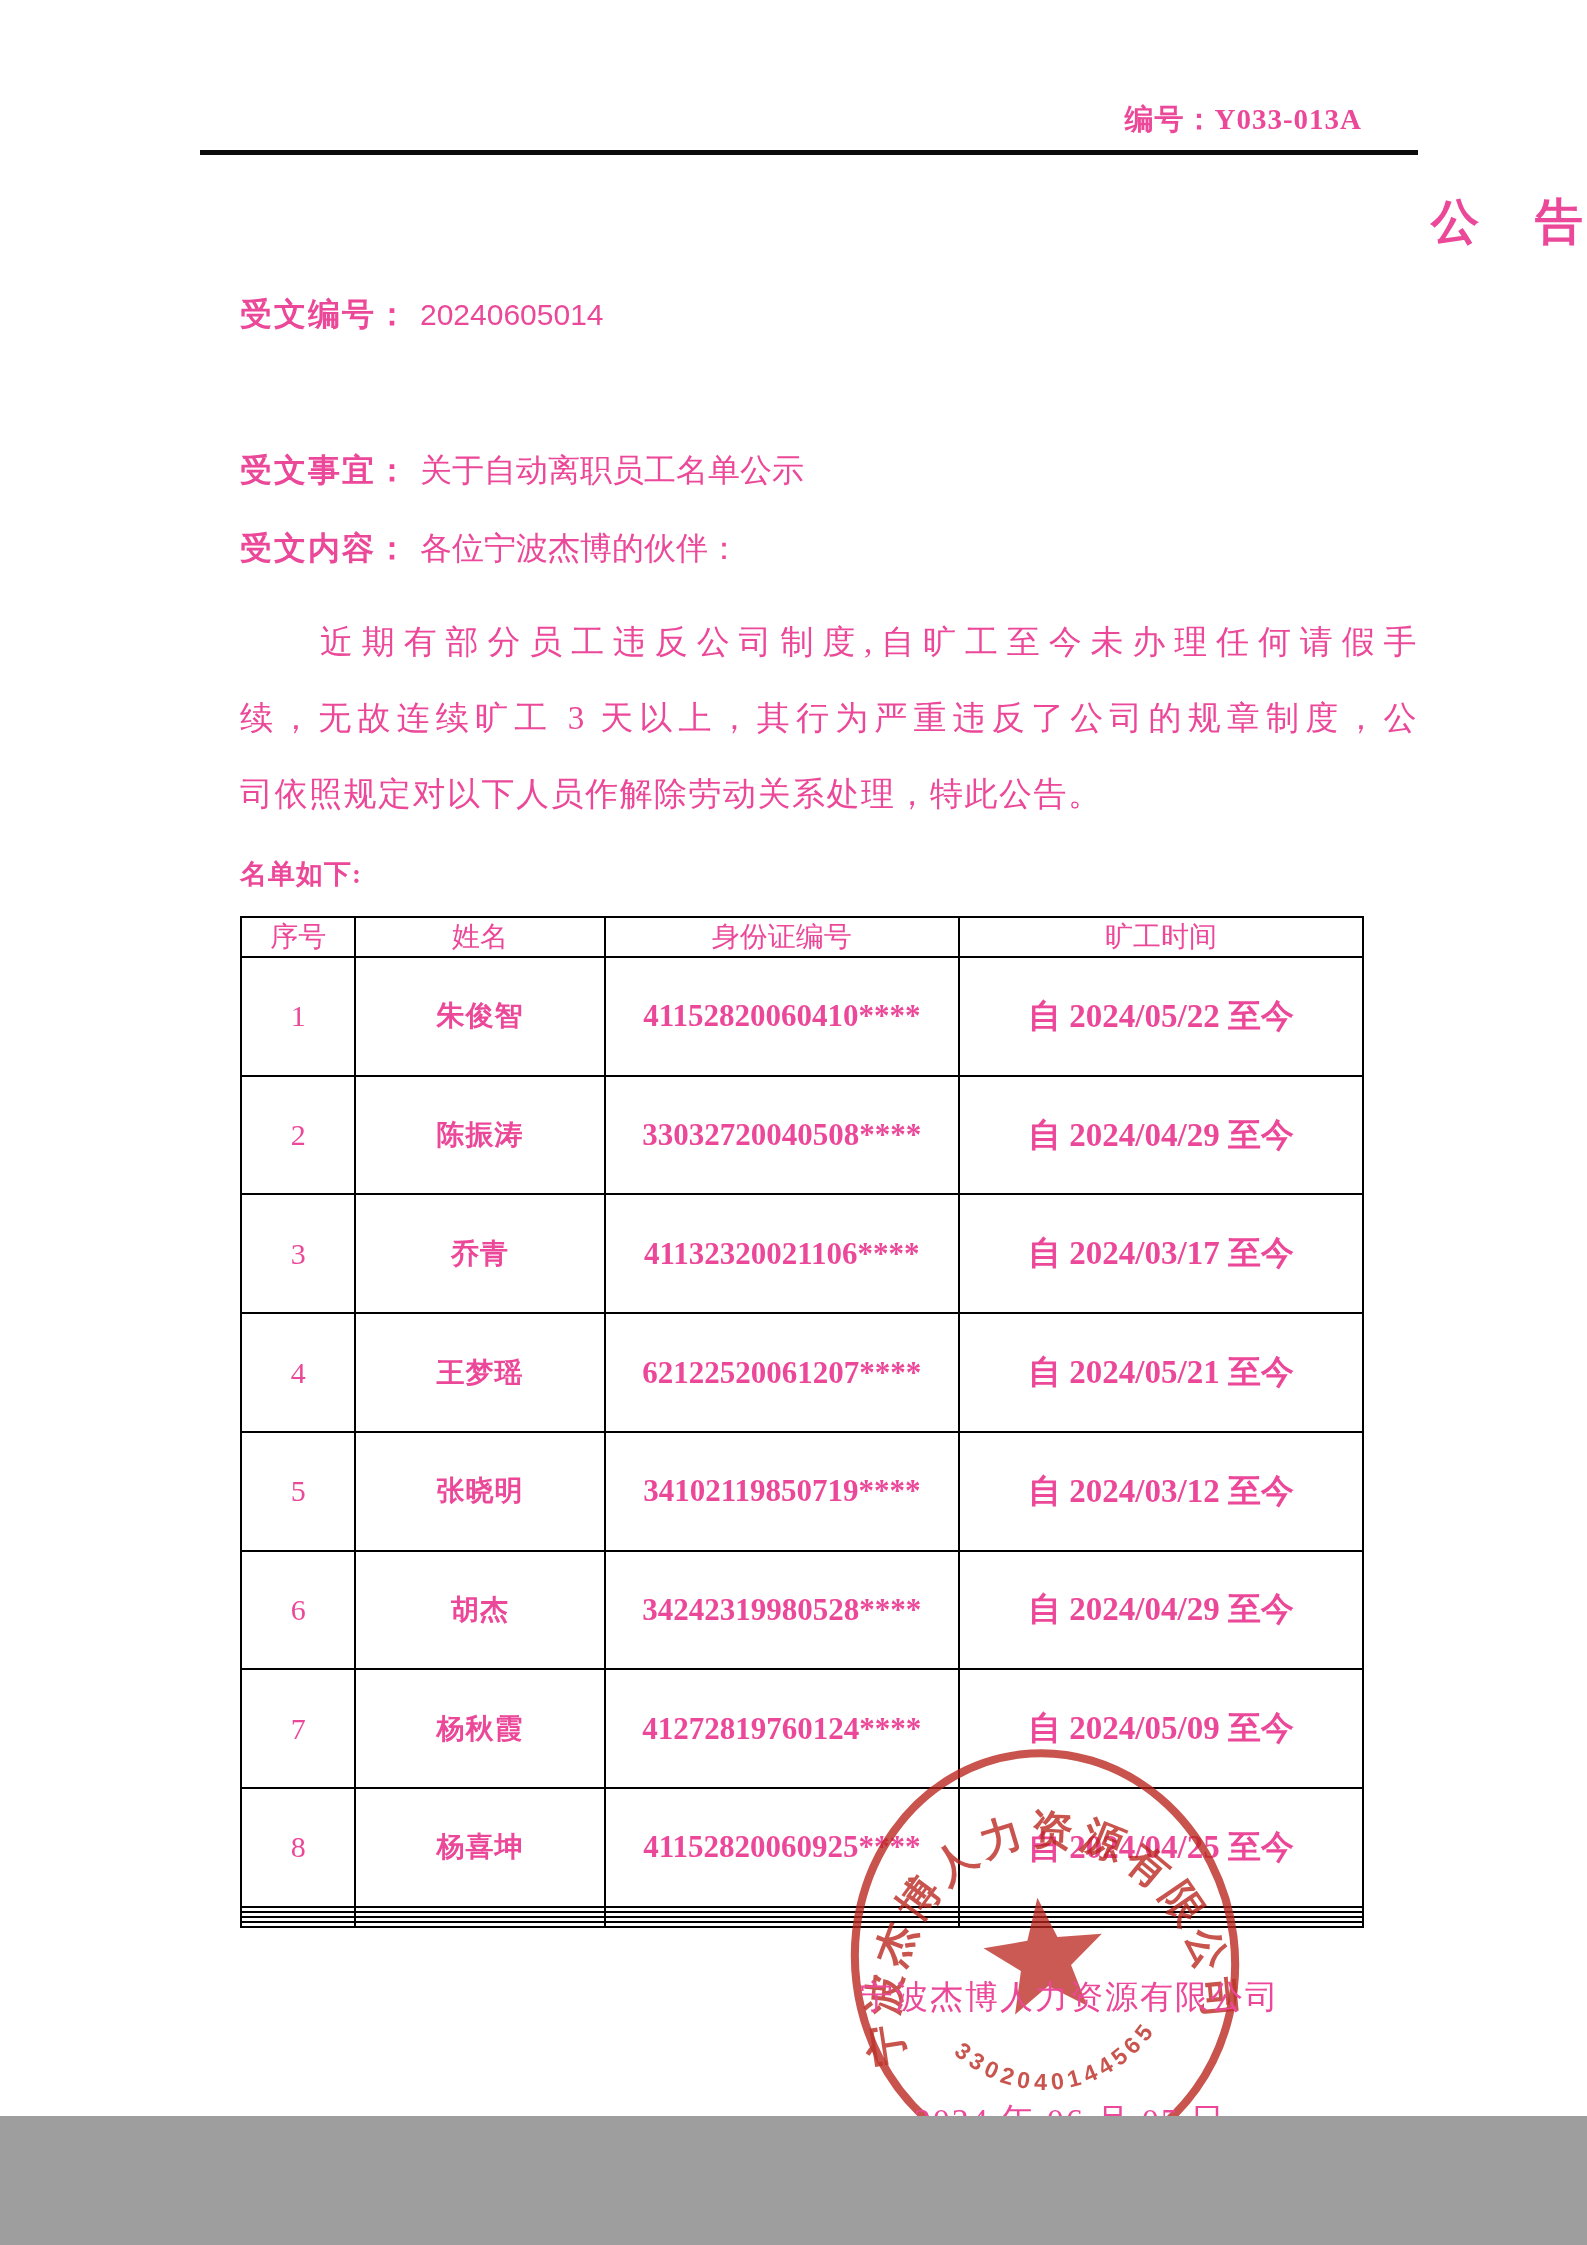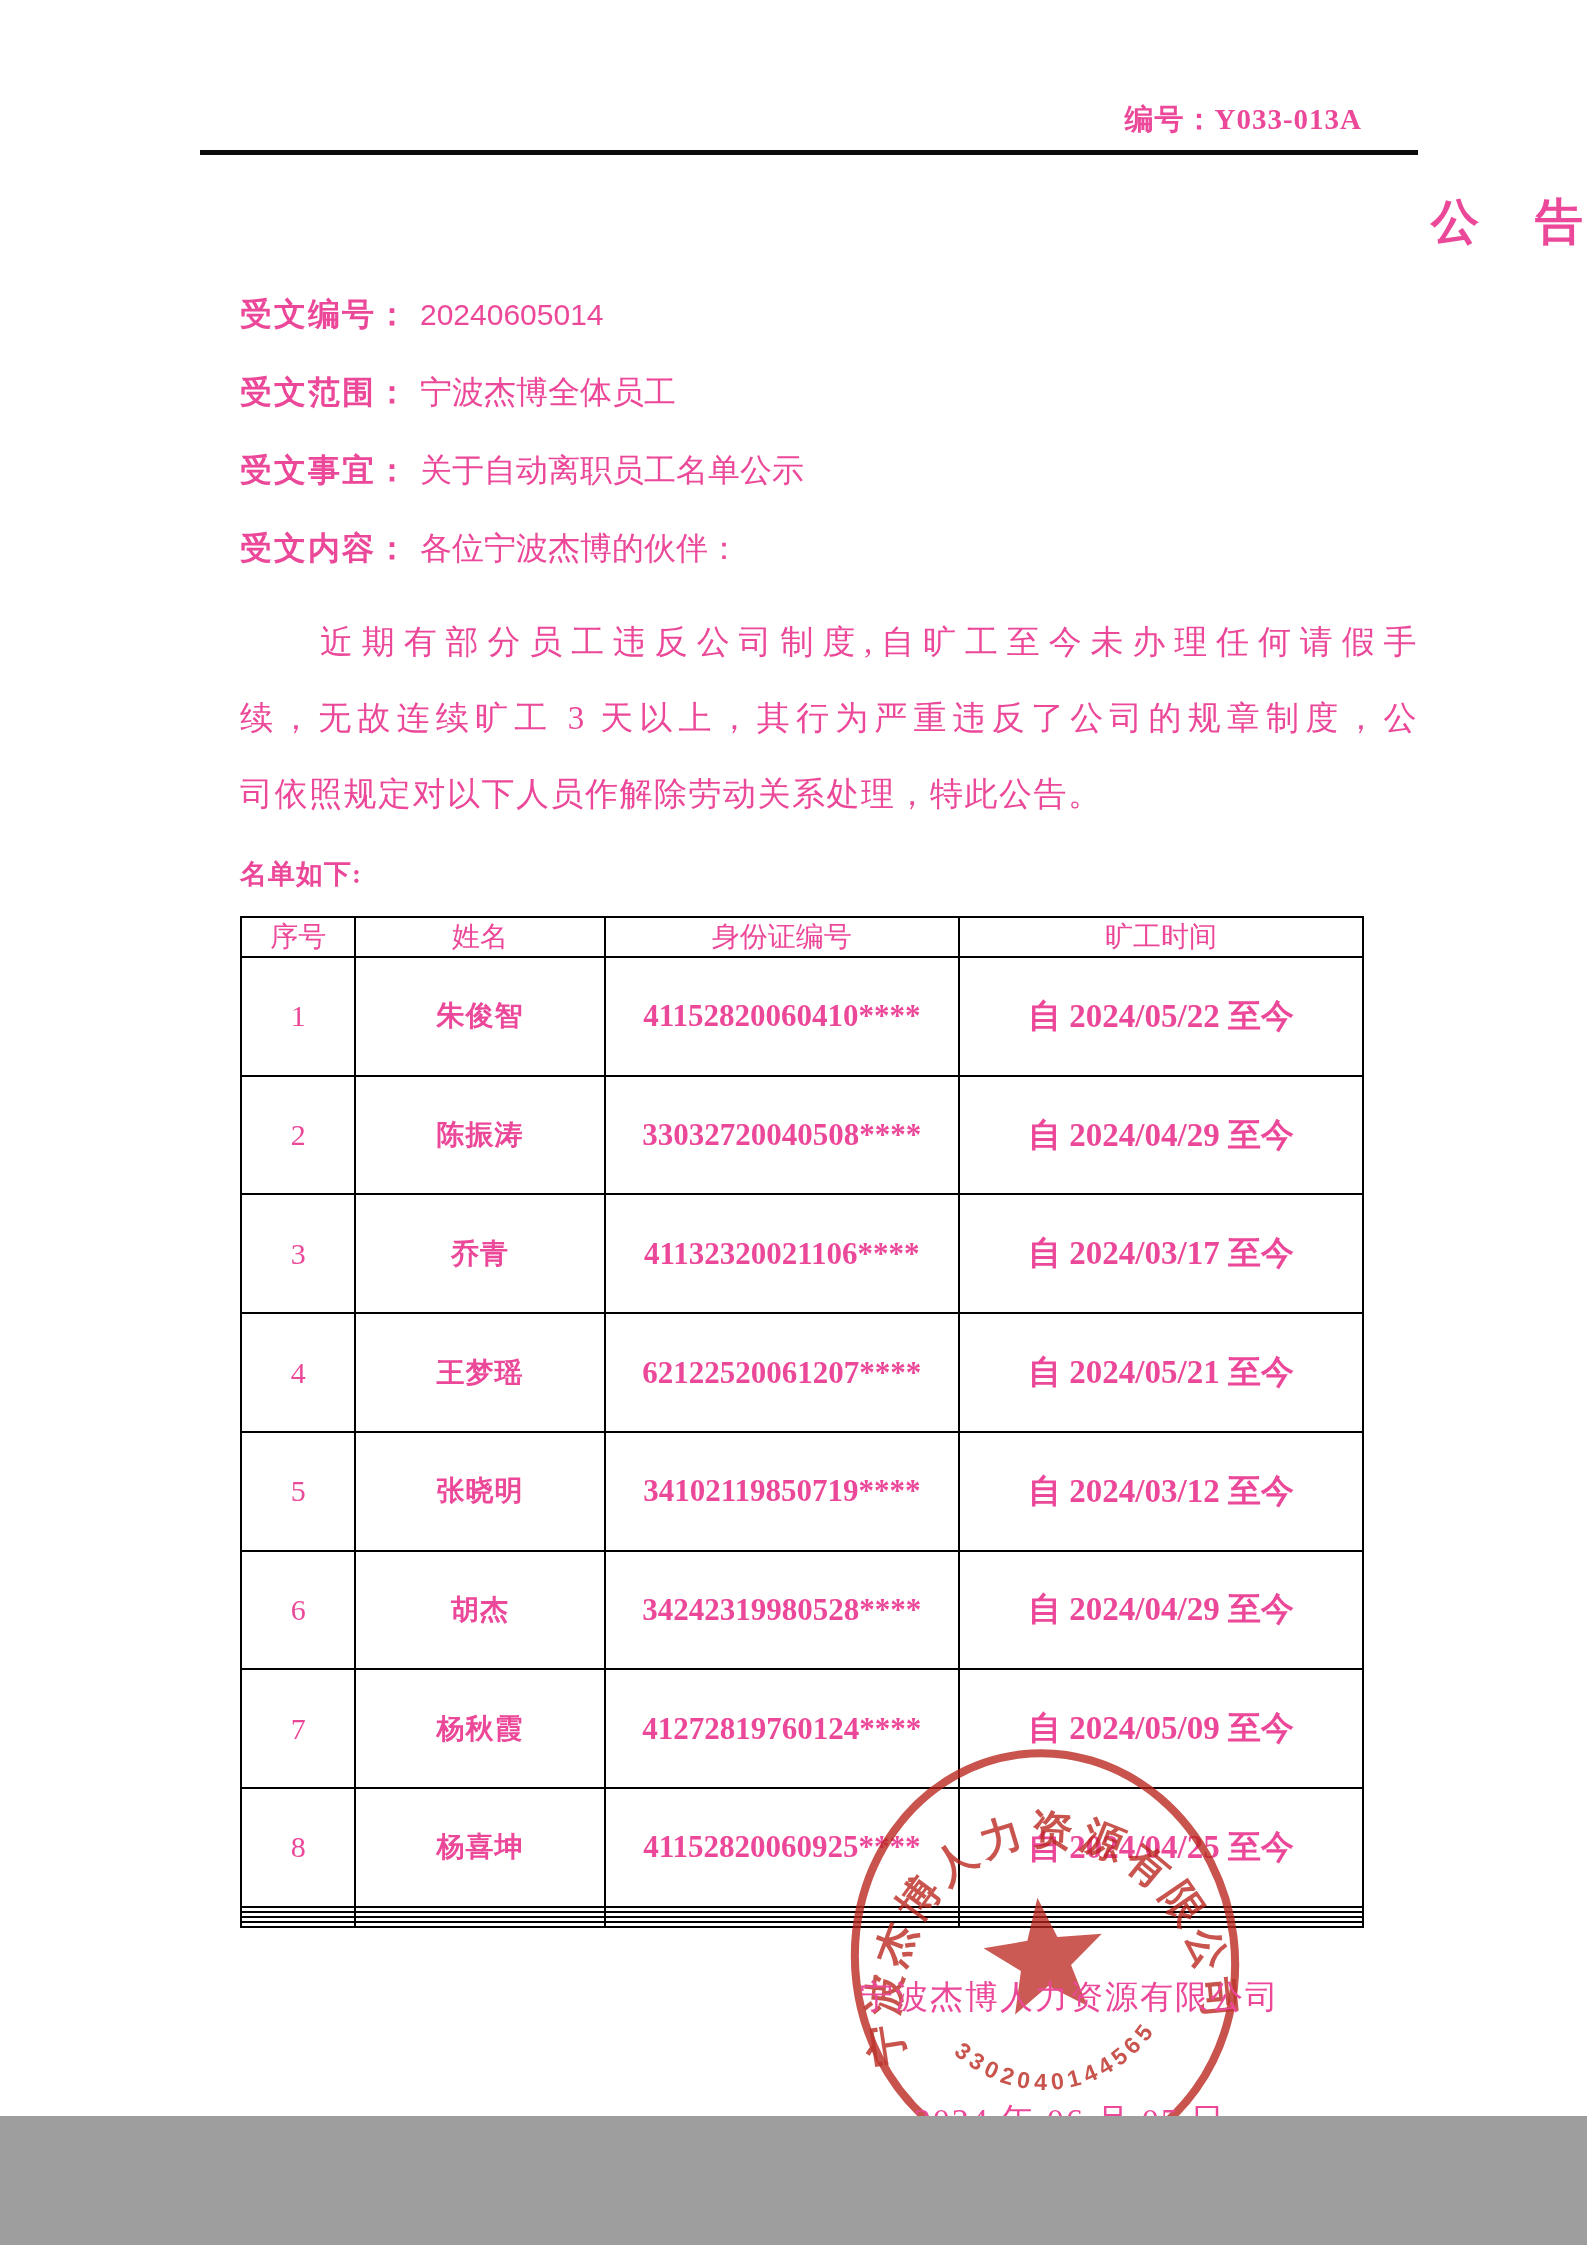--- a/index.html
+++ b/index.html
@@ -78,23 +78,20 @@
 
 <div class="page">
 
   <div class="header-num">编号：Y033-013A</div>
   <div class="rule"></div>
 
   <div class="doc-title">公　告</div>
 
   <div class="field f0">
     <span class="lbl">受文编号：</span><span class="val sansval">20240605014</span>
-  </div>
-  <div class="field f1">
-    <span class="lbl">受文范围：</span><span class="val">宁波杰博全体员工</span>
   </div>
   <div class="field f2">
     <span class="lbl">受文事宜：</span><span class="val">关于自动离职员工名单公示</span>
   </div>
   <div class="field f3">
     <span class="lbl">受文内容：</span><span class="val">各位宁波杰博的伙伴：</span>
   </div>
 
   <div class="para-line p0 justify">近期有部分员工违反公司制度,自旷工至今未办理任何请假手</div>
   <div class="para-line p1 justify">续，无故连续旷工 3 天以上，其行为严重违反了公司的规章制度，公</div>

